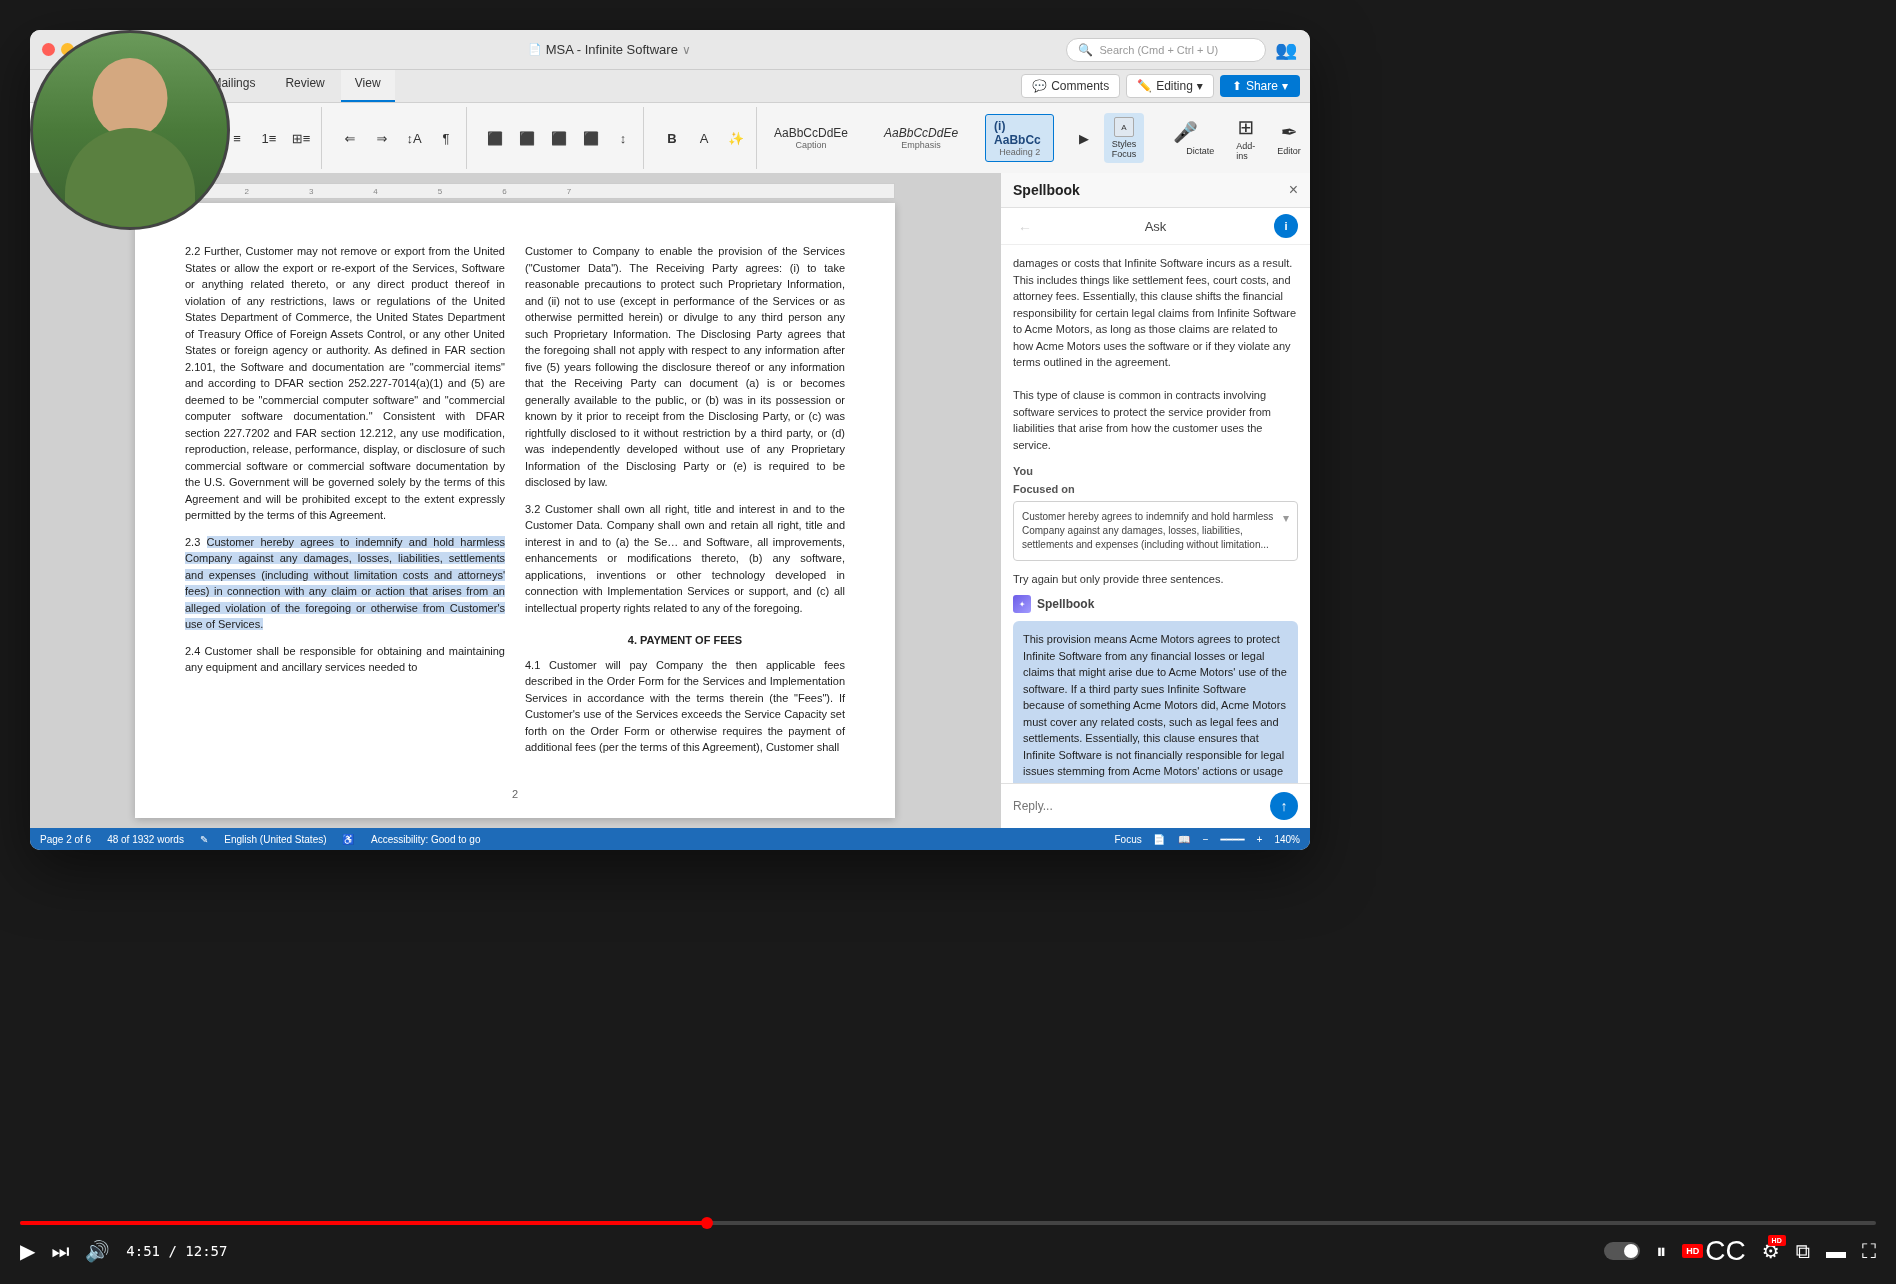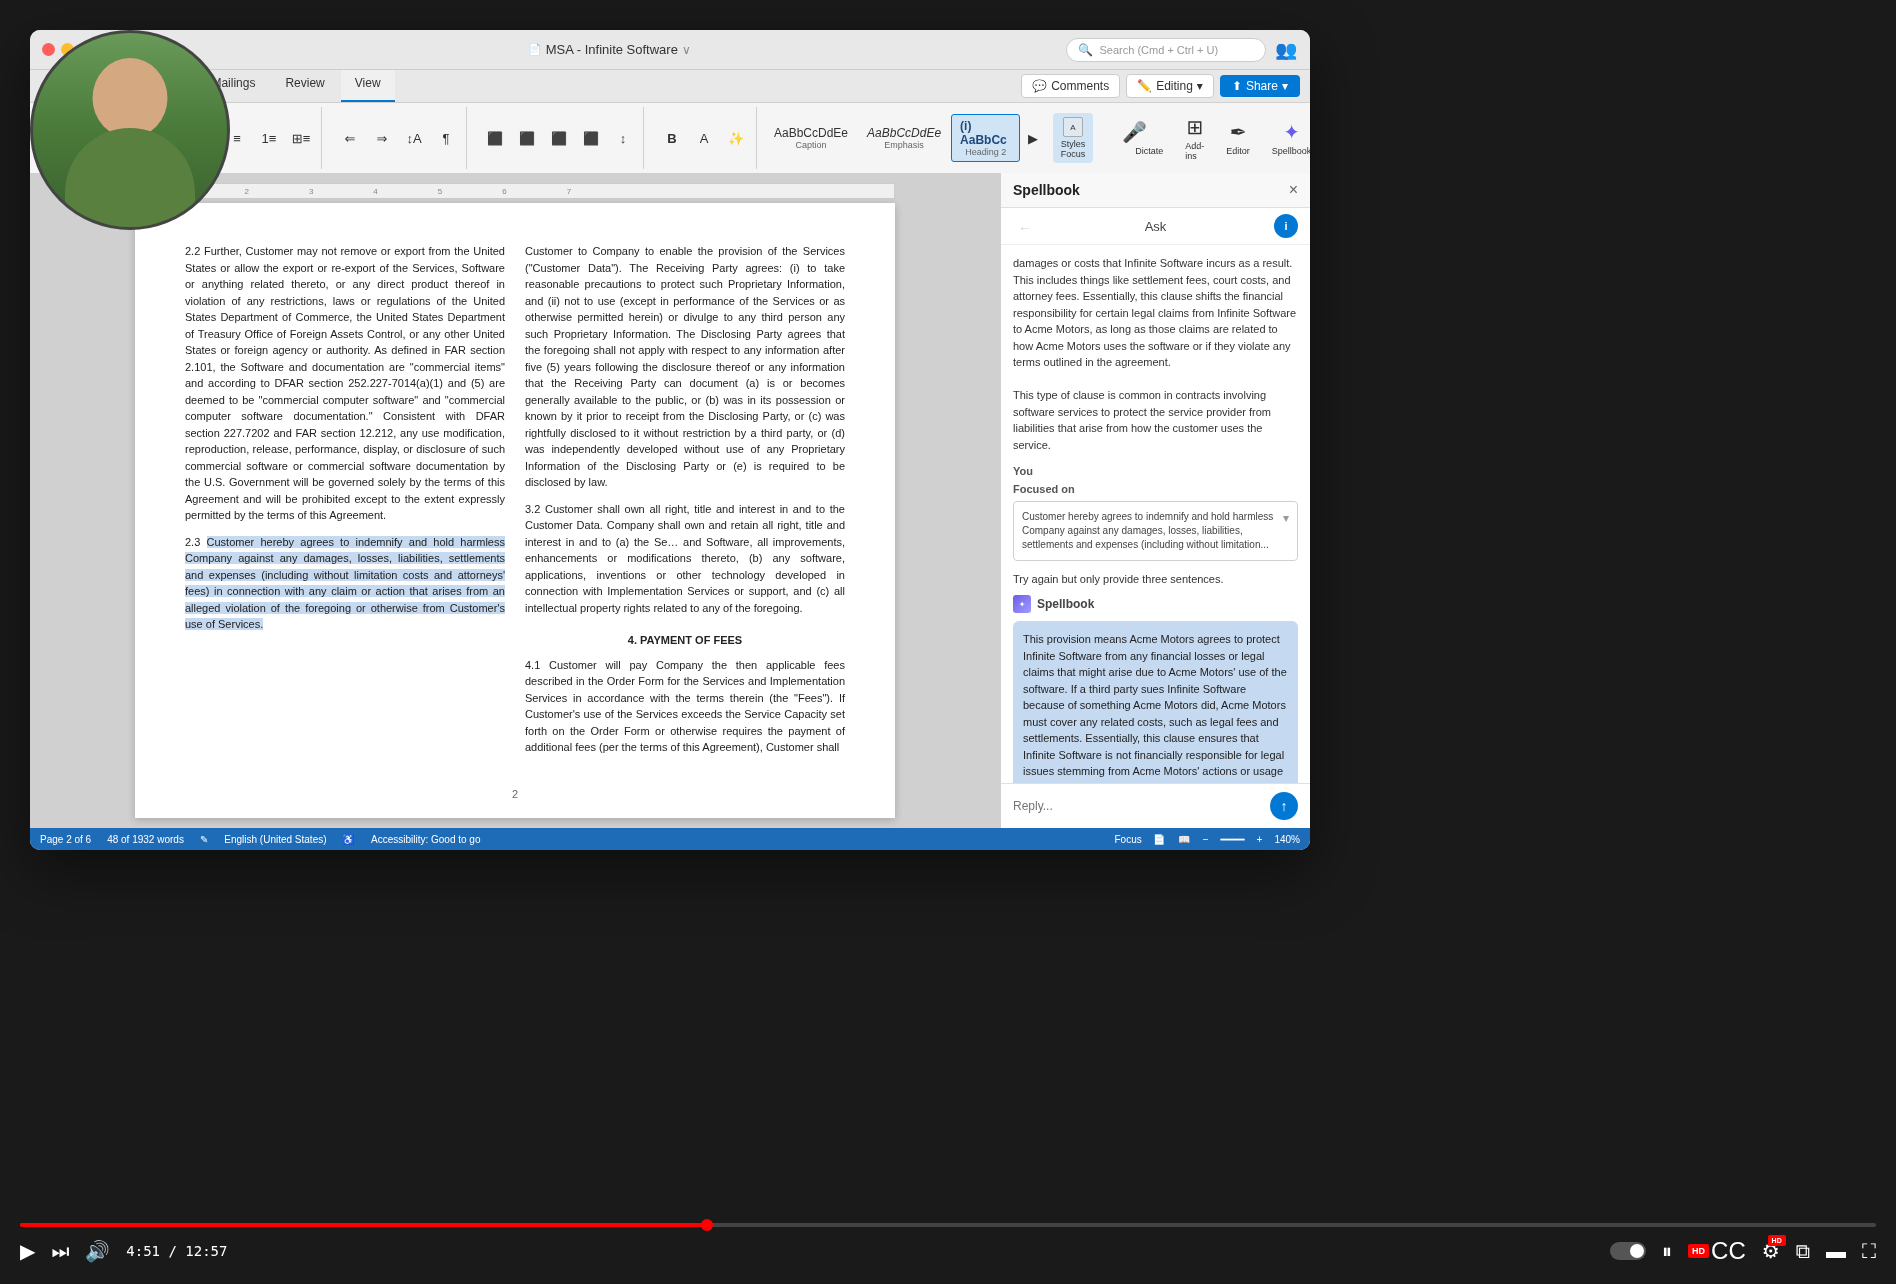--- a/index.html
+++ b/index.html
@@ -91,21 +91,21 @@
     .ribbon-icon-btn {
       width: 28px; height: 24px;
       display: flex; align-items: center; justify-content: center;
       border-radius: 3px; cursor: pointer;
       font-size: 13px; color: #333;
     }
 
     
     .style-presets {
       display: flex;
-      gap: 1px;
+      gap: 18px;
       align-items: center;
     }
     .style-preset {
       display: flex;
       flex-direction: column;
       align-items: center;
       justify-content: center;
       padding: 4px 8px;
       border-radius: 3px;
       cursor: pointer;
@@ -646,20 +646,23 @@
       </div>
       <div class="doc-page">
         <div class="two-col">
 
           <div>
             <div class="doc-para">
               <span>2.2    Further, Customer may not remove or export from the United States or allow the export or re-export of the Services, Software or anything related thereto, or any direct product thereof in violation of any restrictions, laws or regulations of the United States Department of Commerce, the United States Department of Treasury Office of Foreign Assets Control, or any other United States or foreign agency or authority.  As defined in FAR section 2.101, the Software and documentation are "commercial items" and according to DFAR section 252.227-7014(a)(1) and (5) are deemed to be "commercial computer software" and "commercial computer software documentation."  Consistent with DFAR section 227.7202 and FAR section 12.212, any use modification, reproduction, release, performance, display, or disclosure of such commercial software or commercial software documentation by the U.S. Government will be governed solely by the terms of this Agreement and will be prohibited except to the extent expressly permitted by the terms of this Agreement.</span>
             </div>
             <div class="doc-para">
               <span>2.3    </span><span class="highlighted-text">Customer hereby agrees to indemnify and hold harmless Company against any damages, losses, liabilities, settlements and expenses (including without limitation costs and attorneys' fees) in connection with any claim or action that arises from an alleged violation of the foregoing or otherwise from Customer's use of Services.</span>
+            </div>
+            <div class="doc-para">
+              <span>2.4    Customer shall be responsible for obtaining and maintaining any equipment and ancillary services needed to</span>
             </div>
           </div>
 
           <div>
             <div class="doc-para">
               <span>Customer to Company to enable the provision of the Services ("Customer Data"). The Receiving Party agrees: (i) to take reasonable precautions to protect such Proprietary Information, and (ii) not to use (except in performance of the Services or as otherwise permitted herein) or divulge to any third person any such Proprietary Information.  The Disclosing Party agrees that the foregoing shall not apply with respect to any information after five (5) years following the disclosure thereof or any information that the Receiving Party can document (a) is or becomes generally available to the public, or (b) was in its possession or known by it prior to receipt from the Disclosing Party, or (c) was rightfully disclosed to it without restriction by a third party, or (d) was independently developed without use of any Proprietary Information of the Disclosing Party or (e) is required to be disclosed by law.</span>
             </div>
             <div class="doc-para">
               <span>3.2    Customer shall own all right, title and interest in and to the Customer Data. Company shall own and retain all right, title and interest in and to (a) the Se… and Software, all improvements, enhancements or modifications thereto, (b) any software, applications, inventions or other technology developed in connection with Implementation Services or support, and (c) all intellectual property rights related to any of the foregoing.</span>
             </div>
@@ -757,21 +760,21 @@
     </span>
     <div class="ctrl-right">
       <div style="display:flex;align-items:center;gap:4px;">
         <div style="width:36px;height:18px;background:#555;border-radius:9px;display:flex;align-items:center;justify-content:flex-end;padding:2px;cursor:pointer;">
           <div style="width:14px;height:14px;background:#fff;border-radius:50%;"></div>
         </div>
       </div>
       <div class="ctrl-btn">⏸</div>
       <div style="display:flex;align-items:center;gap:2px;">
         <span class="hd-badge">HD</span>
-        <span style="font-size:24px;cursor:pointer;color:white;">CC</span>
+        <span style="font-size:28px;cursor:pointer;color:white;">CC</span>
       </div>
       <div style="position:relative;cursor:pointer;">
         <span style="font-size:20px;color:white;">⚙</span>
         <span class="hd-badge" style="position:absolute;top:-4px;right:-6px;font-size:7px;">HD</span>
       </div>
       <div class="ctrl-btn">⧉</div>
       <div class="ctrl-btn">▬</div>
       <div class="ctrl-btn">⛶</div>
     </div>
   </div>

